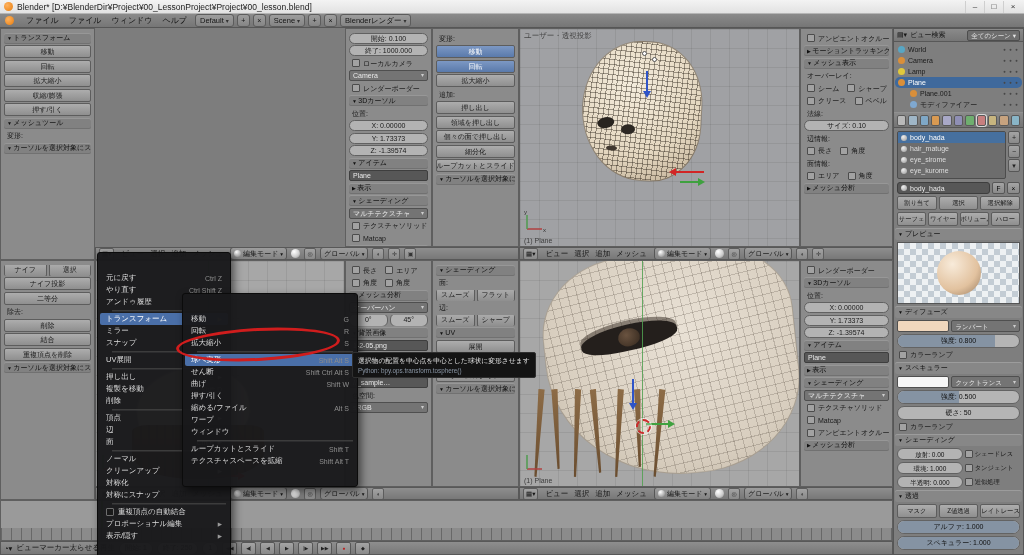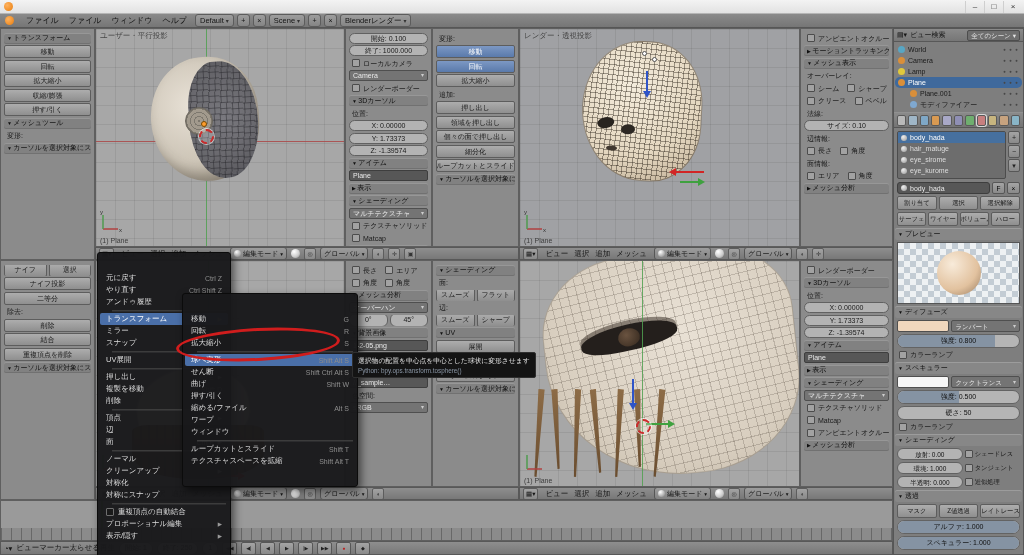--- a/index.html
+++ b/index.html
@@ -160,20 +160,21 @@
   .tlh .tbtn{width:13px;height:11px;background:linear-gradient(#a4a4a4,#8a8a8a);border:1px solid #575757;border-radius:2px;font-size:5px;display:flex;align-items:center;justify-content:center;color:#222}
   .tlh .rec{color:#b22}
 </style>
 </head>
 <body>
 
 <div class="stage">
 
   <div class="titlebar">
     <span class="blogo"></span>
+    <span>Blender* [D:¥BlenderDir¥Project¥00_LessonProject¥Project¥00_lesson.blend]</span>
     <span class="wbtns">
       <span class="wbtn">–</span>
       <span class="wbtn">□</span>
       <span class="wbtn">×</span>
     </span>
   </div>
 
   <div class="topbar">
     <span class="blogo"></span>
     <span class="tmenu">
@@ -224,39 +225,20 @@
         <span class="l">メッシュツール</span>
       </div>
       <div class="row lbl">
         <span class="l">変形:</span>
       </div>
       <div class="row hdr">
         <span class="l">カーソルを選択対象にスナ</span>
       </div>
     </div>
 
-  <div class="vp" style="left:95px;top:28px;width:250px;height:219px">
-    <div class="axline-h" style="left:0;top:112px;width:250px"></div>
-    <div class="axline-v" style="left:110px;top:0;height:219px"></div>
-    <div class="headTL">
-      <div class="base"></div>
-      <div class="wire"></div>
-      <div class="ear"></div>
-    </div>
-    <div class="odot" style="left:105px;top:92px"></div>
-    <div class="c3d" style="left:103px;top:100px"></div>
-    <span class="vplabel">ユーザー・平行投影</span>
-    <span class="vpobj">(1) Plane</span>
-    <svg class="gizmo" width="24" height="24" viewBox="0 0 24 24">
-        <line x1="4" y1="19" x2="19" y2="19" stroke="#b04040" stroke-width="1.5"></line>
-        <line x1="4" y1="19" x2="4" y2="5" stroke="#4f9b4f" stroke-width="1.5"></line>
-        <text x="20" y="22" font-size="6" fill="#333">x</text>
-        <text x="1" y="4" font-size="6" fill="#333">y</text>
-      </svg>
-  </div>
 
   <div class="region rows" style="left:345px;top:28px;width:87px;height:219px">
 
   <div class="row field">
         <span class="l">開始: 0.100</span>
       </div>
       <div class="row field">
         <span class="l">終了: 1000.000</span>
       </div>
       <div class="row chk">
@@ -356,21 +338,21 @@
       <div class="wire"></div>
       <div class="e1"></div>
       <div class="e2"></div>
       <div class="m1"></div>
     </div>
     <span class="vdot" style="left:122px;top:22px"></span>
     <span class="vdot" style="left:132px;top:28px"></span>
     <div class="arrow-d" style="left:126px;top:42px;height:24px"></div>
     <div class="arrow-l" style="left:152px;top:142px;width:32px"></div>
     <div class="arrow-g" style="left:160px;top:152px;width:22px"></div>
-    <span class="vplabel">レンダー・透視投影</span>
+    <span class="vplabel">ユーザー・透視投影</span>
     <span class="vpobj">(1) Plane</span>
     <svg class="gizmo" width="24" height="24" viewBox="0 0 24 24">
         <line x1="4" y1="19" x2="19" y2="19" stroke="#b04040" stroke-width="1.5"></line>
         <line x1="4" y1="19" x2="4" y2="5" stroke="#4f9b4f" stroke-width="1.5"></line>
         <text x="20" y="22" font-size="6" fill="#333">x</text>
         <text x="1" y="4" font-size="6" fill="#333">y</text>
       </svg>
   </div>
 
   <div class="region rows" style="left:800px;top:28px;width:93px;height:219px">

